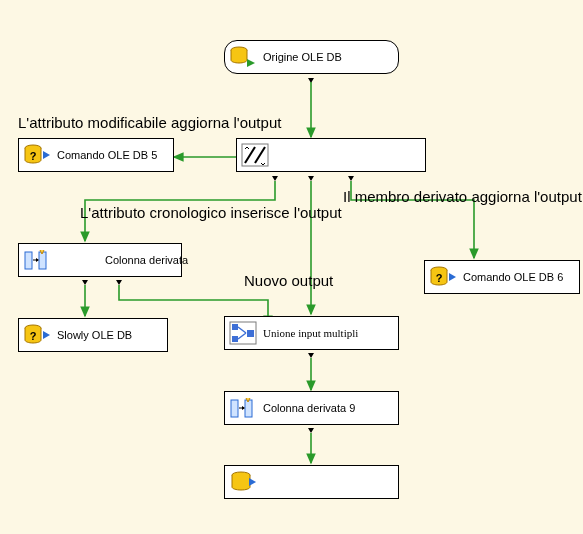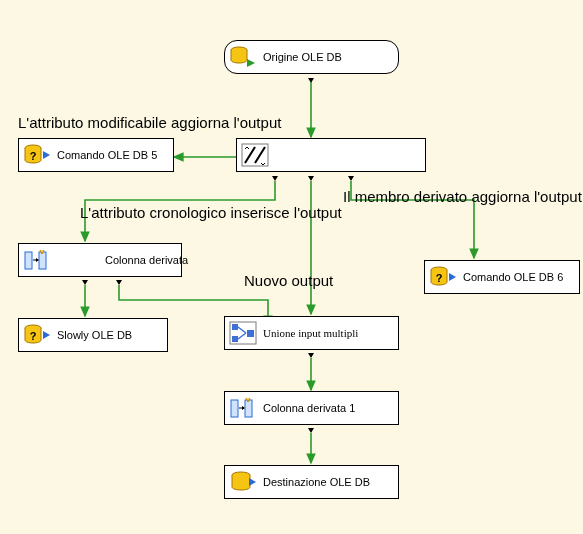--- a/index.html
+++ b/index.html
@@ -146,23 +146,22 @@
 </div>
 
 <div class="node" style="left:224px;top:391px;width:175px;">
   <svg class="ic" viewBox="0 0 28 24">
     <rect x="2" y="4" width="7" height="17" fill="#cfe3ff" stroke="#2a6bd4"></rect>
     <rect x="16" y="4" width="7" height="17" fill="#cfe3ff" stroke="#2a6bd4"></rect>
     <path d="M10 12h5" stroke="#000"></path>
       <path d="M13 10l3 2-3 2" fill="#000"></path>
     <path d="M17 2l2 4 2-4" fill="#ffd24a" stroke="#c08400"></path>
   </svg>
-  <span>Colonna derivata 1</span>
+  <span>Colonna derivata 9</span>
 </div>
 
 <div class="node" style="left:224px;top:465px;width:175px;">
   <svg class="ic" viewBox="0 0 28 24">
     <ellipse cx="12" cy="5" rx="9" ry="3" fill="#f6c513" stroke="#a47400"></ellipse>
     <path d="M3 5v12c0 1.7 4 3 9 3s9-1.3 9-3V5" fill="#f6c513" stroke="#a47400"></path>
     <path d="M27 12l-7 4v-8z" fill="#2a6bd4"></path>
   </svg>
-  <span>Destinazione OLE DB</span>
 </div>
 
 </body></html>

